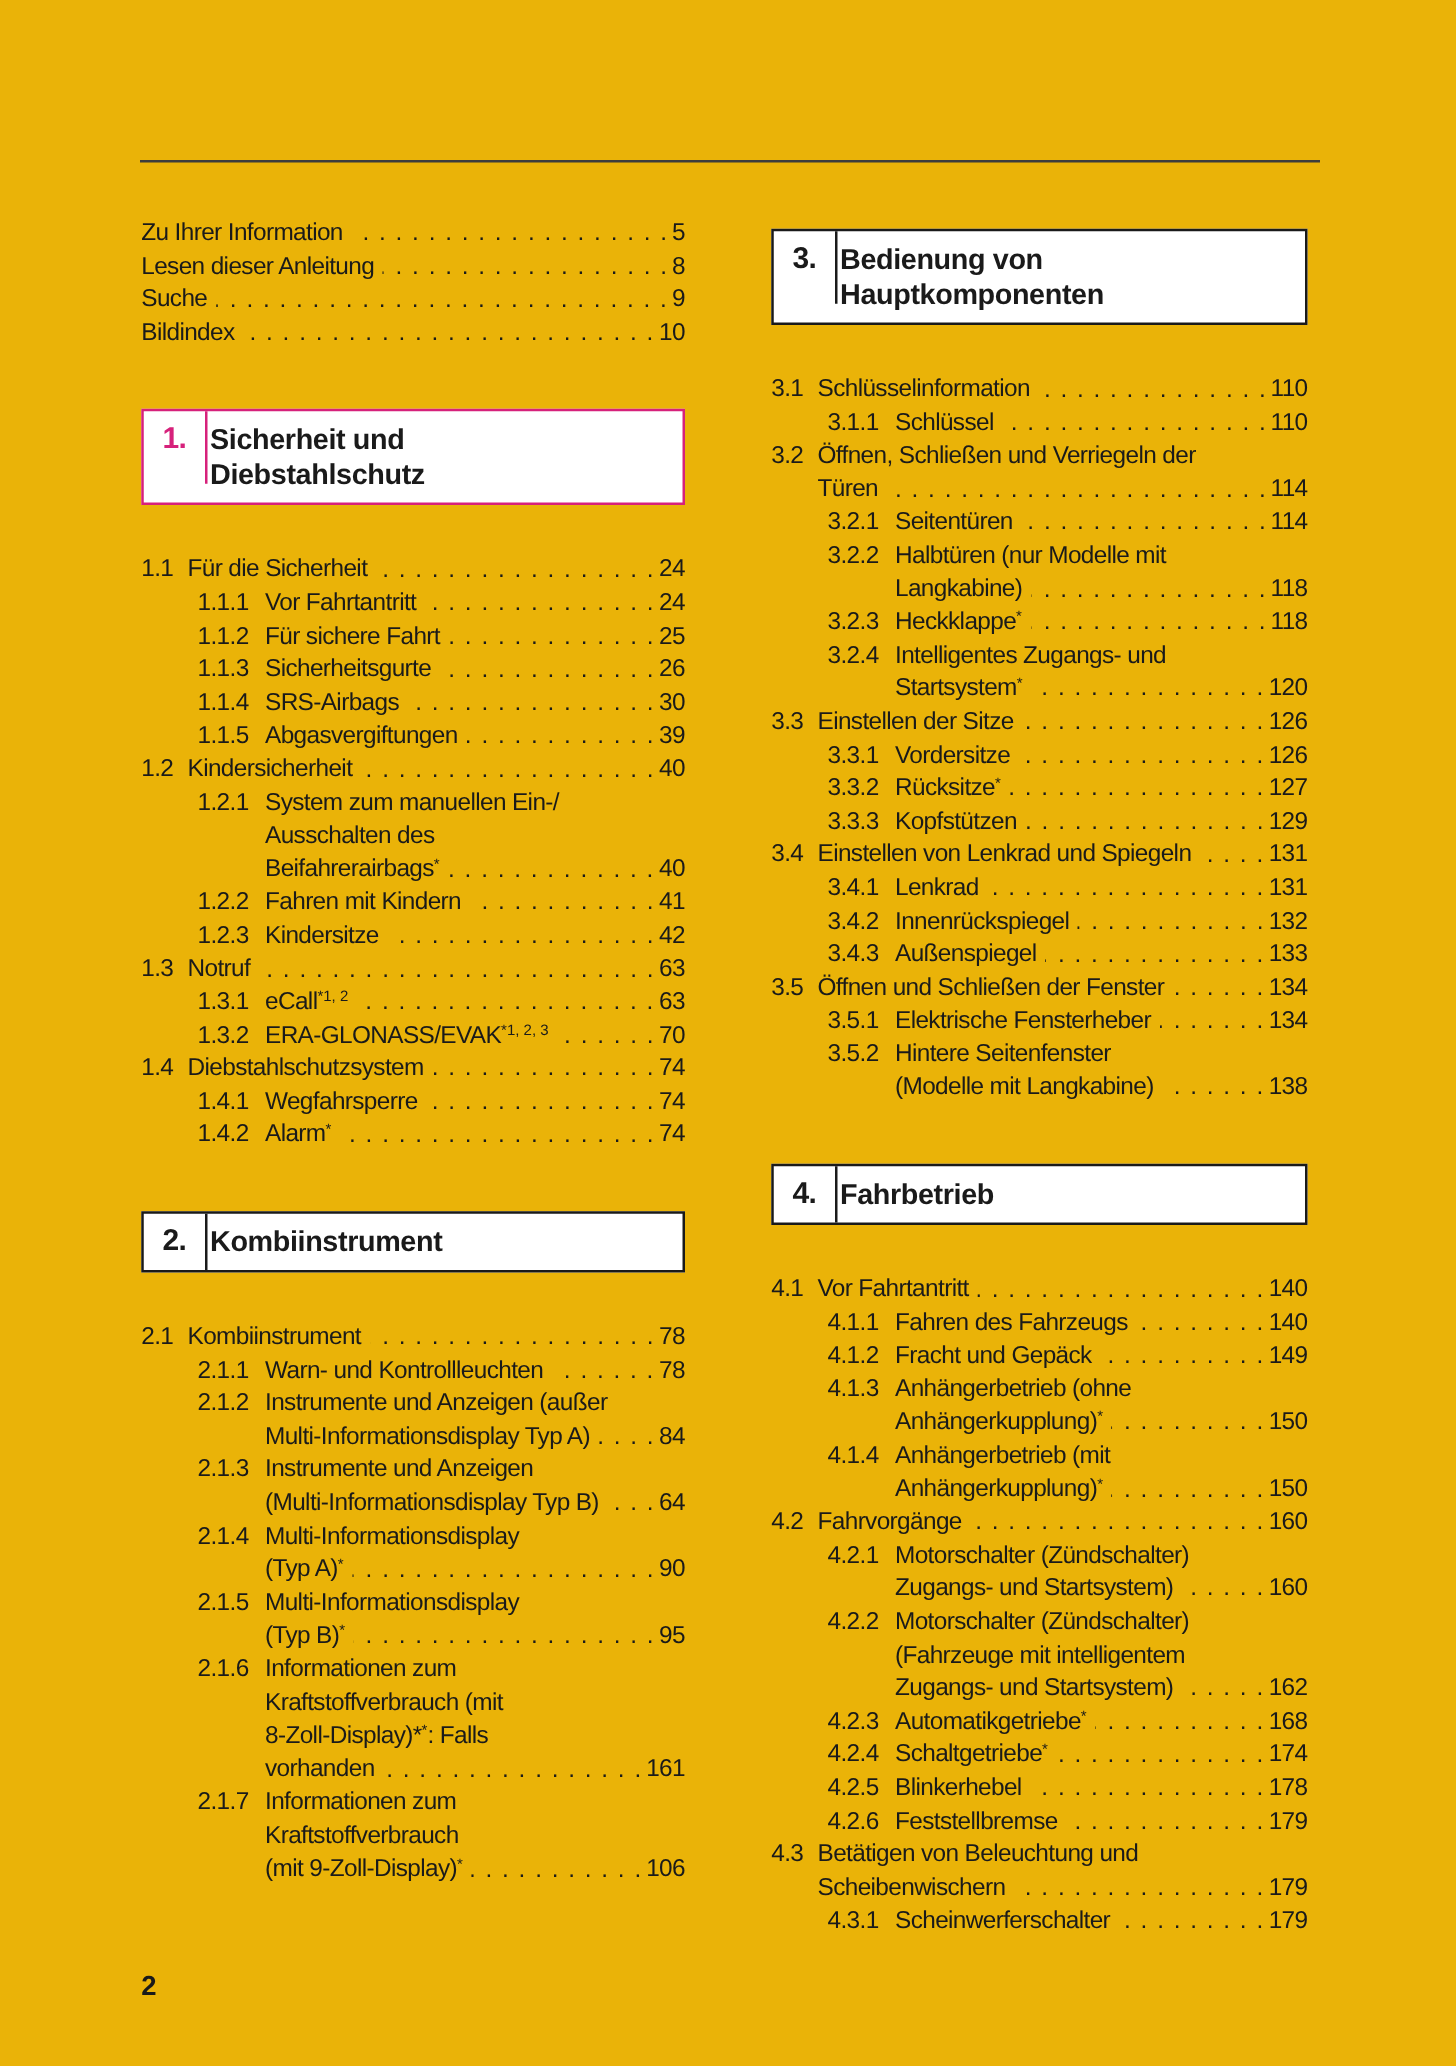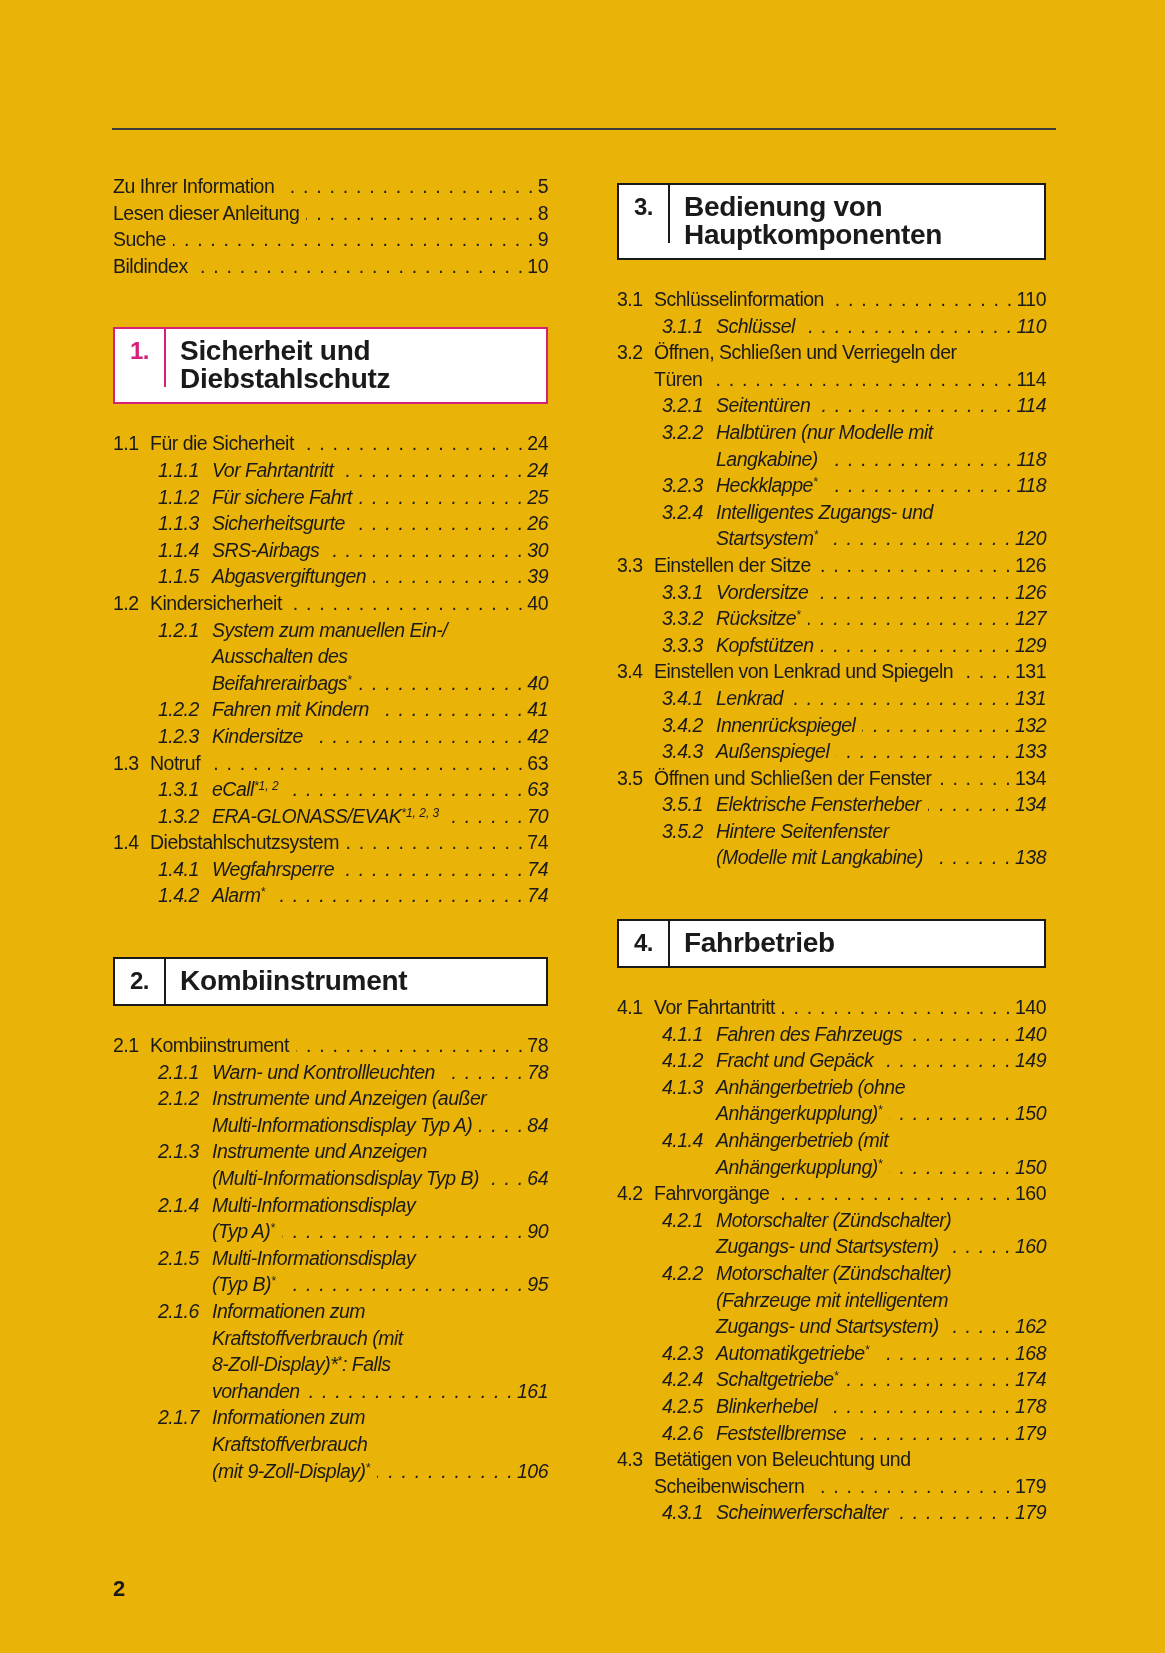--- a/index.html
+++ b/index.html
@@ -10,47 +10,47 @@
     overflow:hidden;
   }
   .top-rule{position:absolute;left:112px;top:128px;width:944px;height:2px;background:var(--rule);}
   .col{position:absolute;font-size:19.5px;letter-spacing:-0.5px;line-height:26.6px;}
   #col-left{left:113px;top:173px;width:435px;}
   #col-right{left:617px;top:183px;width:429px;}
 
   
   .entry{position:relative;padding-left:37px;}
   .entry.lvl0{padding-left:0;}
-  .entry.lvl2{margin-left:45px;padding-left:54px;font-style:italic;}
+  .entry.lvl2{margin-left:45px;padding-left:54px;}
   .enum{position:absolute;left:0;top:0;}
   .eline{display:flex;align-items:baseline;}
   .txt{white-space:nowrap;flex:0 0 auto;}
   .dots{
     flex:1 1 0;min-width:0;overflow:hidden;white-space:nowrap;
     direction:rtl;margin:0 3px 0 7px;letter-spacing:1.2px;
   }
   .pg{flex:0 0 auto;text-align:right;}
   .sup{font-size:12px;vertical-align:6px;letter-spacing:0;line-height:0;}
 
   
   .chapter-box{
     position:relative;border:2px solid var(--ink);margin-top:48px;
     padding:8px 0 9px 0;display:flex;background:#fff;
   }
   .col .chapter-box:first-child{margin-top:0;}
   .chap-num{flex:0 0 49px;box-sizing:border-box;padding-left:15px;font-weight:bold;font-size:24px;line-height:28px;}
   .chap-divider{position:absolute;left:49px;top:0;width:2px;background:var(--ink);}
   .chapter-box.two .chap-divider{height:58px;}
   .chapter-box.one .chap-divider{height:100%;}
-  .chap-title{padding-left:16px;font-weight:bold;font-size:28px;line-height:28px;letter-spacing:-0.3px;}
+  .chap-title{padding-left:4px;font-weight:bold;font-size:23px;line-height:28px;letter-spacing:-0.3px;}
   .chapter-box.accent{border-color:var(--accent);}
   .chapter-box.accent .chap-num{color:var(--accent);}
   .chapter-box.accent .chap-divider{background:var(--accent);}
 
-  .entries{margin-top:26px;}
+  .entries{margin-top:38px;}
   .front-matter{}
   .footer-page-num{position:absolute;left:113px;top:1576px;font-size:22px;font-weight:bold;letter-spacing:0;}
 </style>
 </head>
 <body>
 
 <div class="page">
   <div class="top-rule"></div>
   <div class="col" id="col-left">
       <div class="front-matter">

